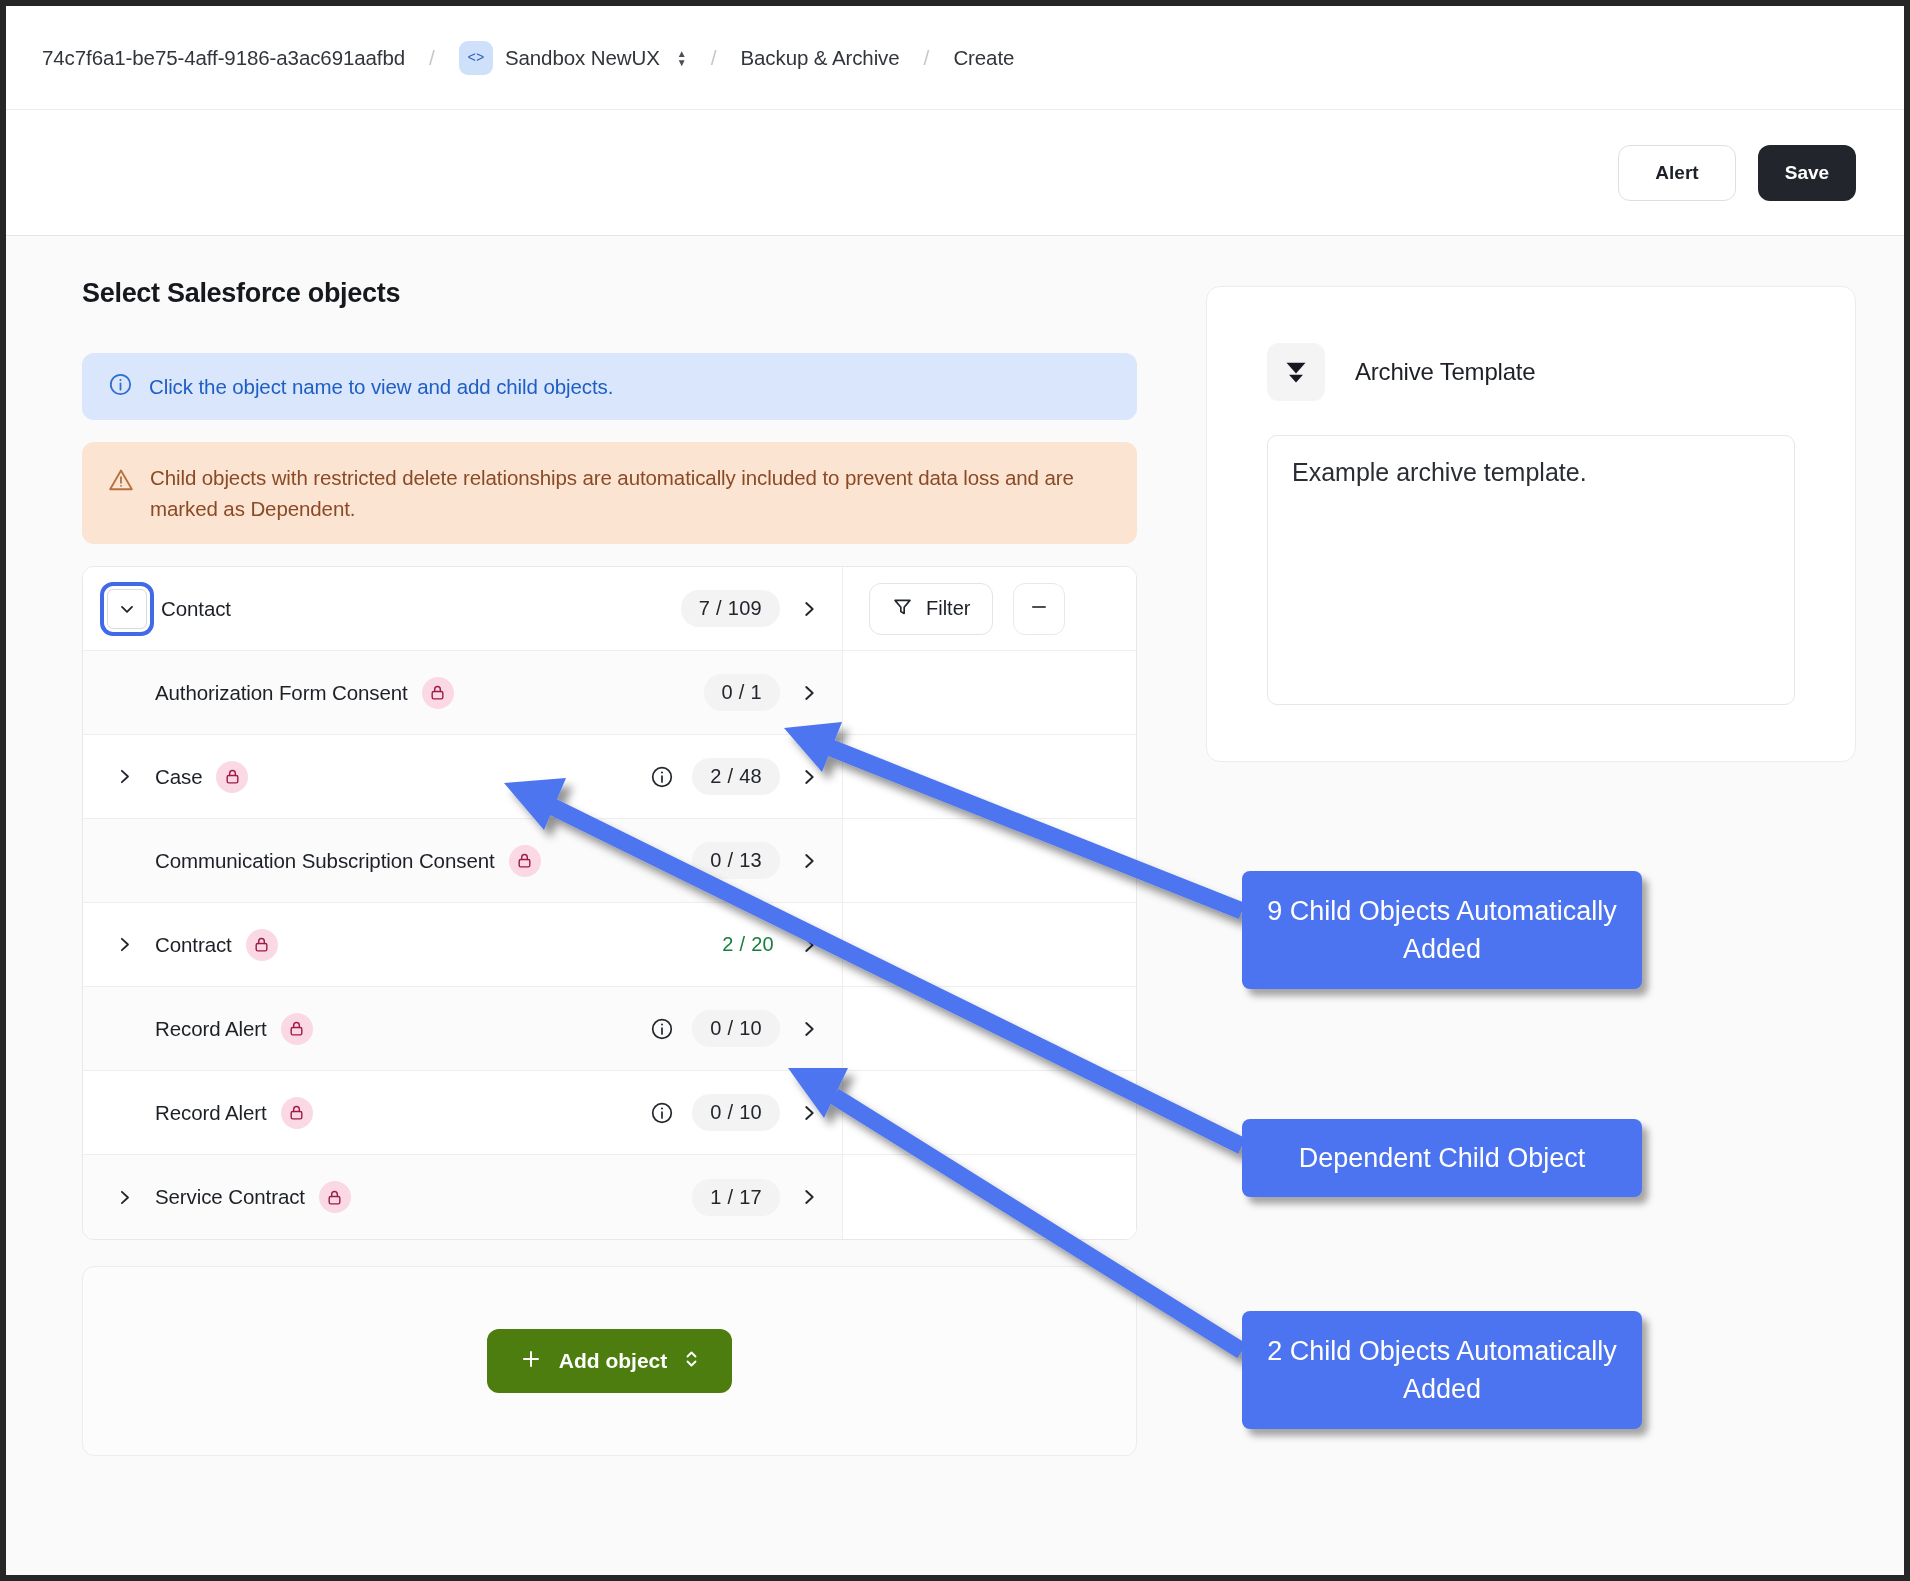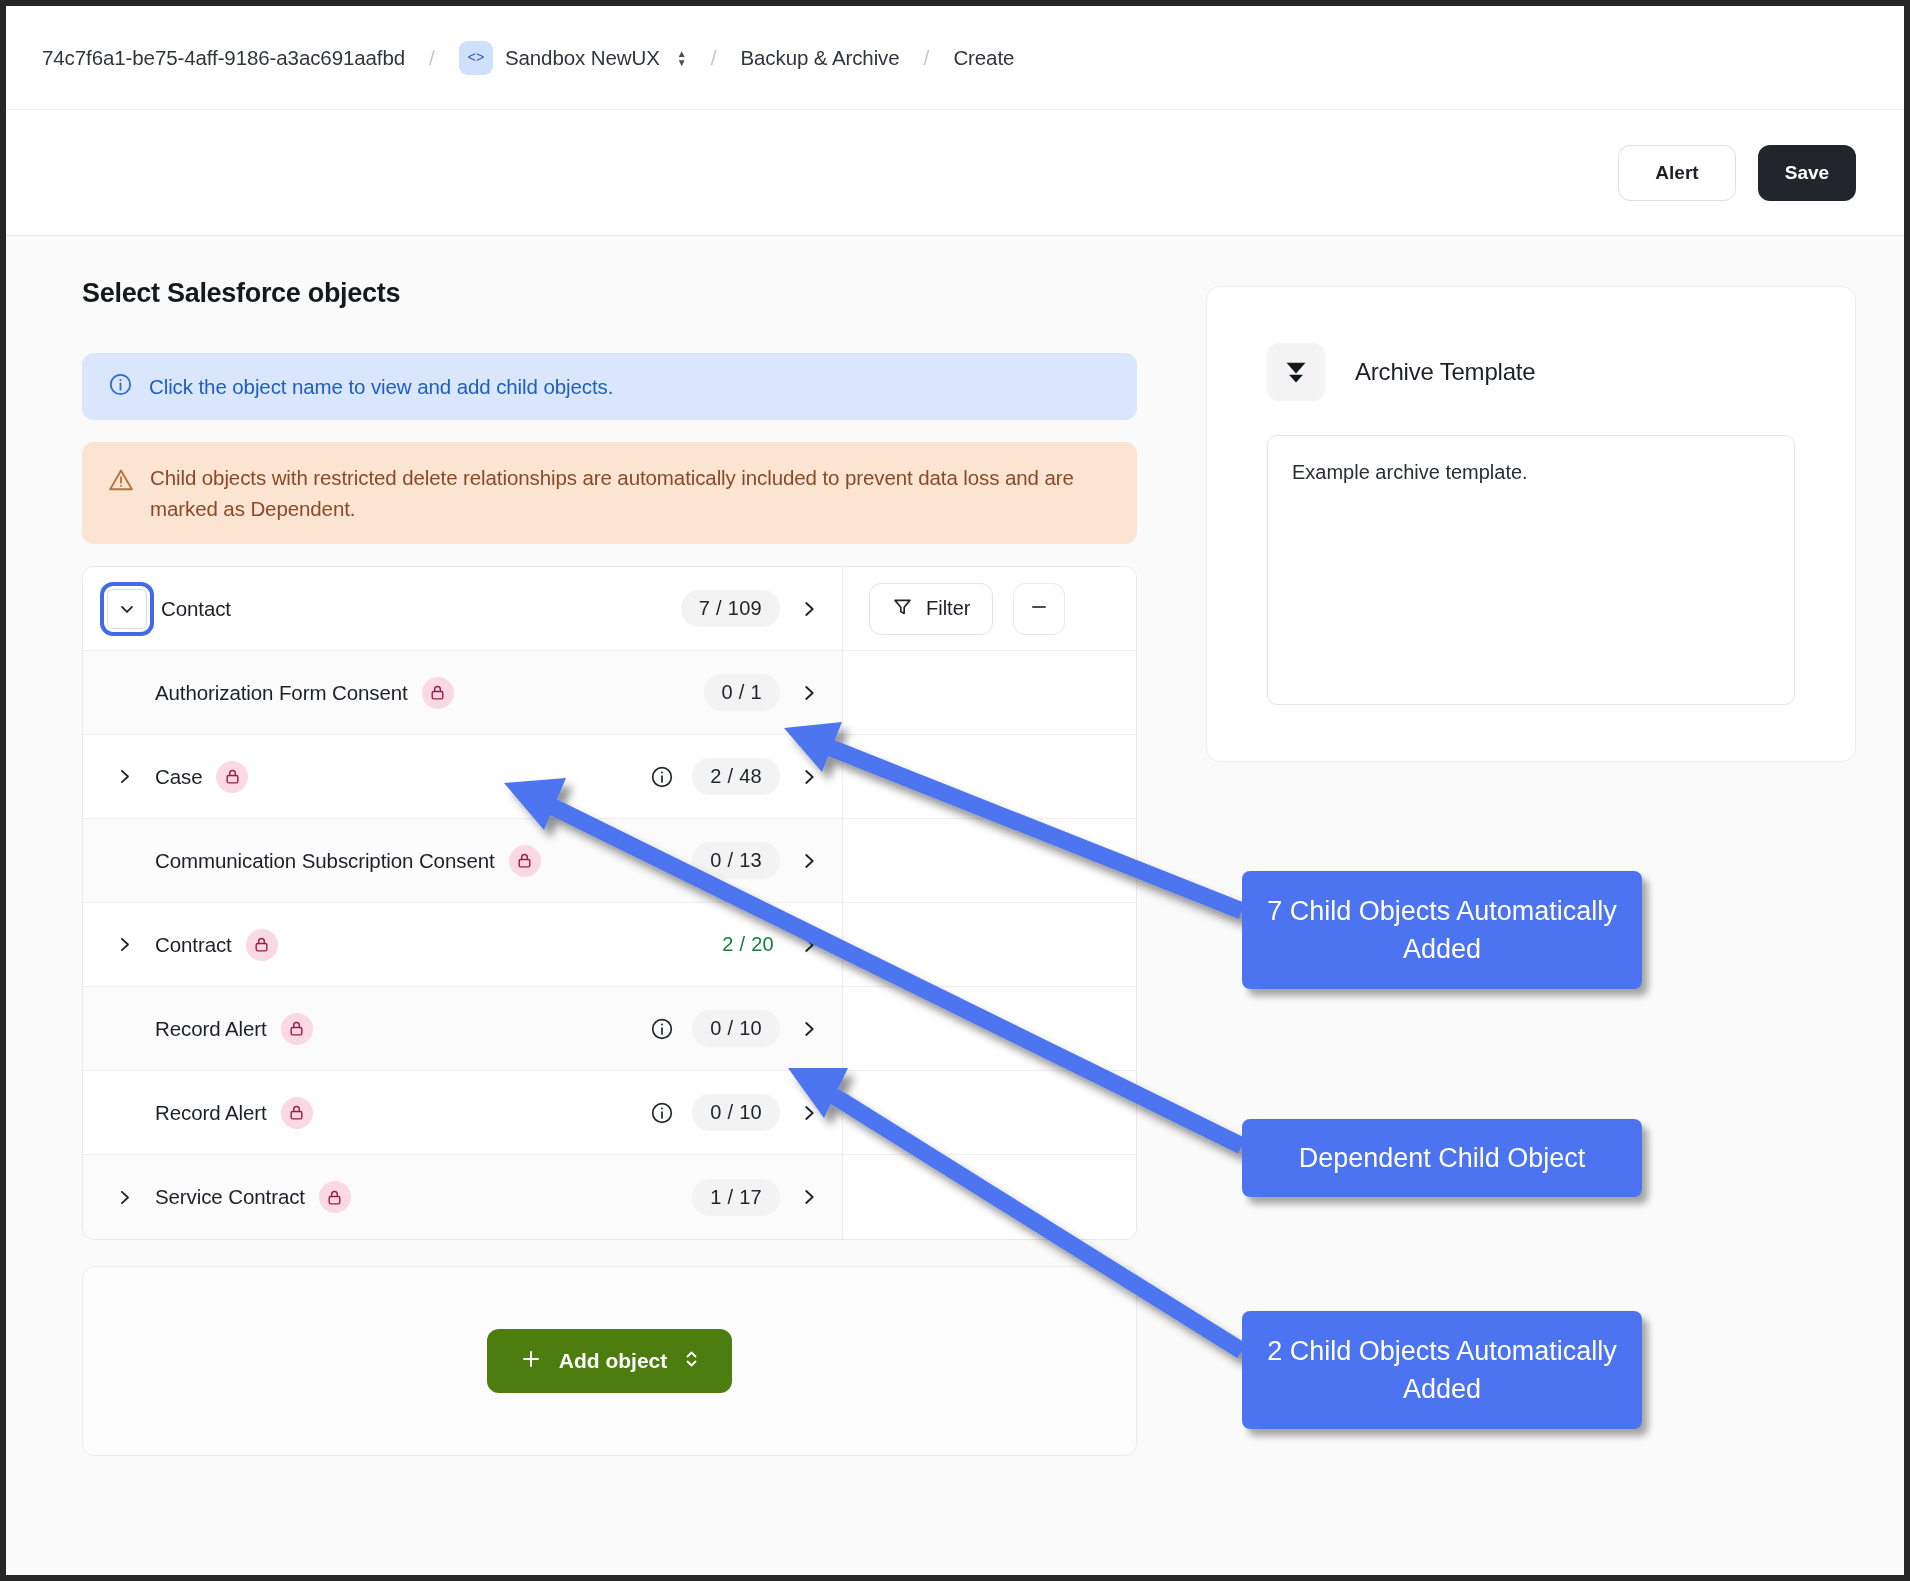--- a/index.html
+++ b/index.html
@@ -327,21 +327,21 @@
   .tpl-title {
     font-size: 24px;
     color: #1d2127;
     letter-spacing: -0.2px;
   }
   .tpl-desc {
     border: 1px solid #e7e7e8;
     border-radius: 10px;
     min-height: 270px;
     padding: 22px 24px;
-    font-size: 20px;
+    font-size: 25px;
     color: #2a2e34;
     background: #ffffff;
     line-height: 28px;
   }
 
   
   .anno-layer {
     position: absolute;
     inset: 0;
     pointer-events: none;
@@ -704,18 +704,18 @@
         <path d="M1236 1140 L545 800" stroke="#4d74f0" stroke-width="17" stroke-linecap="butt"></path>
         <path d="M498 777 L560 772 L538 824 Z" fill="#4d74f0"></path>
       </g>
 
       <g filter="url(#dshadow)">
         <path d="M1236 1345 L828 1090" stroke="#4d74f0" stroke-width="17" stroke-linecap="butt"></path>
         <path d="M782 1062 L842 1062 L818 1112 Z" fill="#4d74f0"></path>
       </g>
     </svg>
 
-    <div class="callout" id="callout-1">7 Child Objects Automatically Added</div>
+    <div class="callout" id="callout-1">9 Child Objects Automatically Added</div>
     <div class="callout" id="callout-2">Dependent Child Object</div>
     <div class="callout" id="callout-3">2 Child Objects Automatically Added</div>
   </div>
 
 </div>
 
 </body></html>

